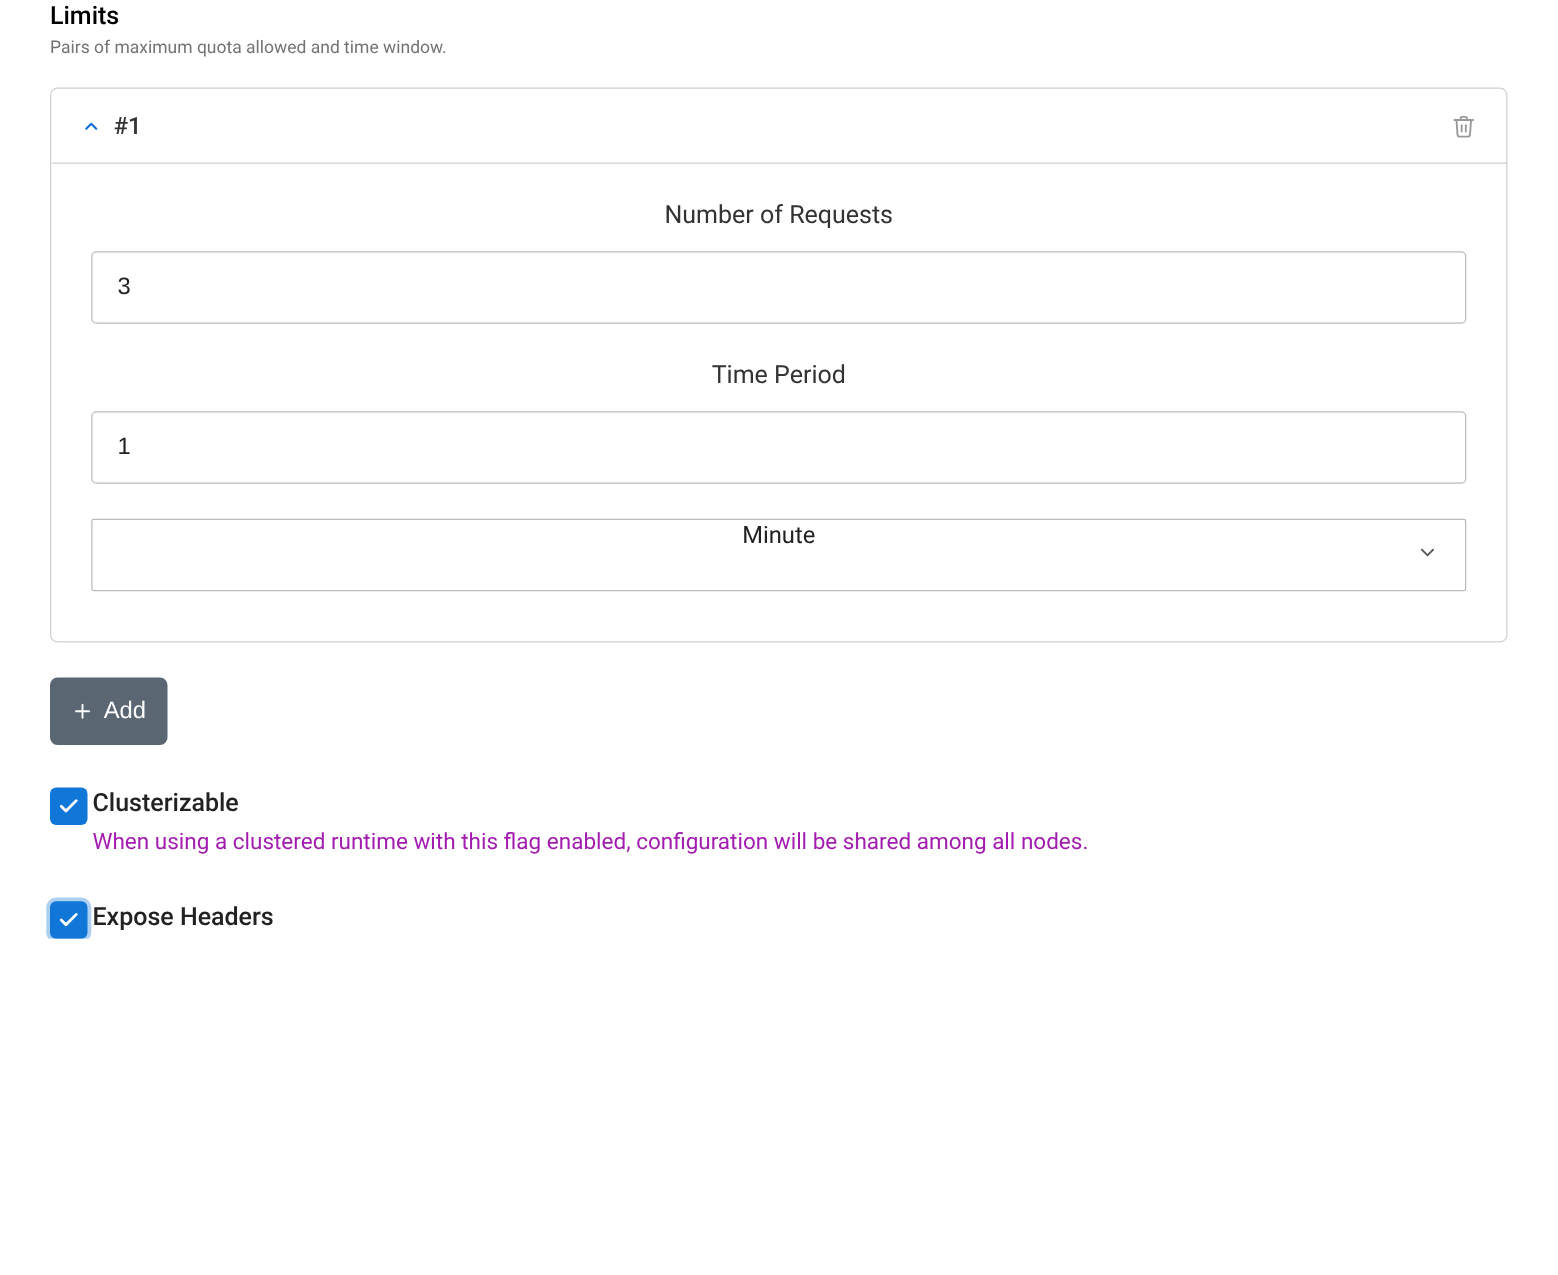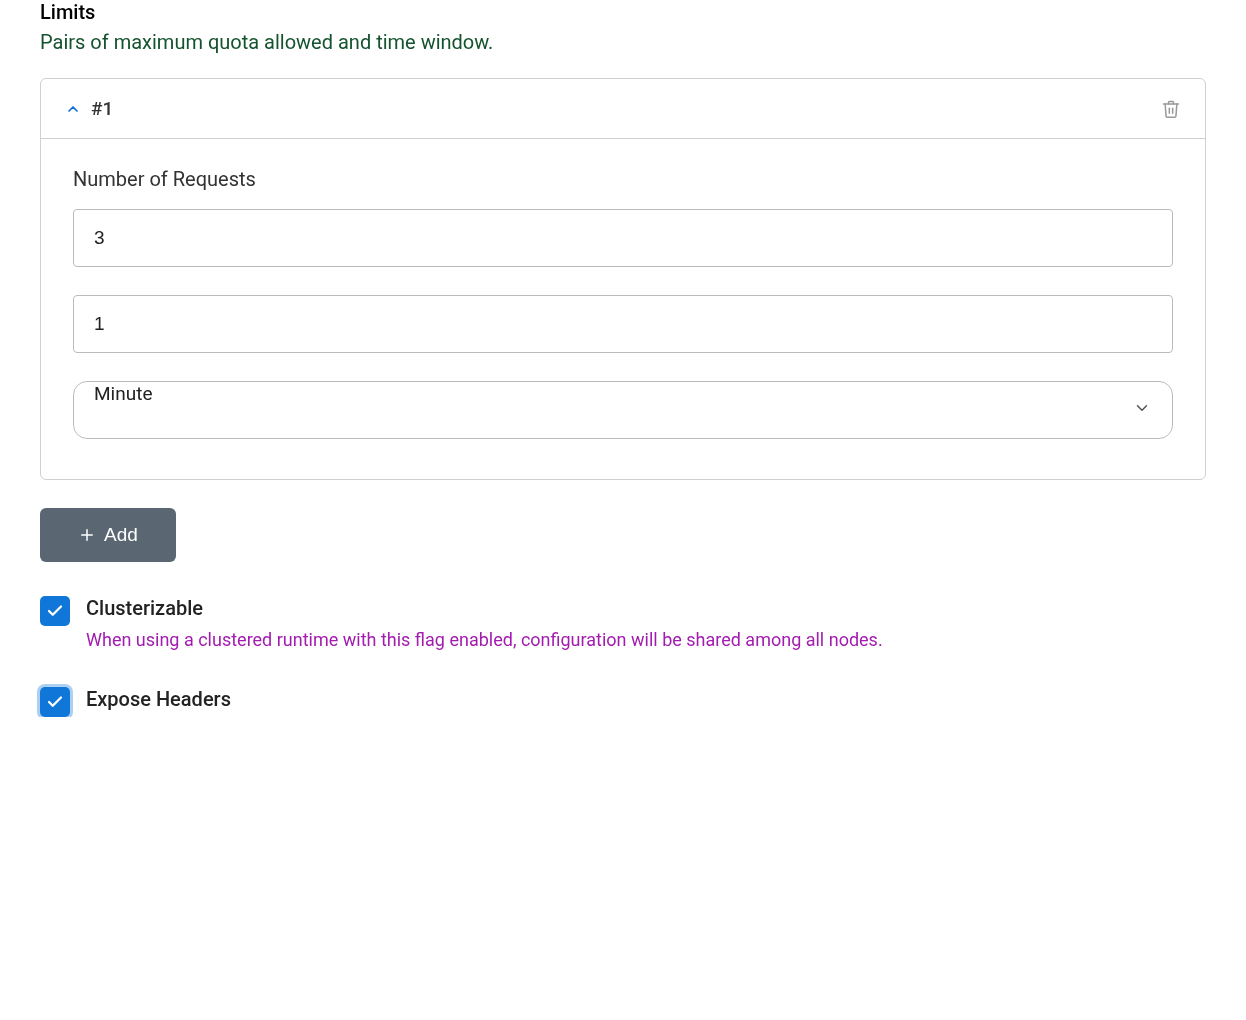--- a/index.html
+++ b/index.html
@@ -14,22 +14,22 @@
       padding: 0 40px;
       width: 1246px;
     }
     .section-title {
       font-size: 20px;
       font-weight: 500;
       color: #000000;
       margin-bottom: 6px;
     }
     .section-desc {
-      font-size: 20px;
-      color: #14532d;
+      font-size: 14px;
+      color: #737373;
       margin-bottom: 24px;
     }
     .panel {
       border: 1px solid #d0d0d0;
       border-radius: 6px;
       overflow: hidden;
     }
     .panel-header {
       display: flex;
       align-items: center;
@@ -55,20 +55,21 @@
       cursor: pointer;
     }
     .panel-body {
       padding: 28px 32px 40px 32px;
     }
     .field-label {
       font-size: 20px;
       color: #333;
       margin-bottom: 18px;
       font-weight: 400;
+      text-align: center;
     }
     .text-input {
       width: 100%;
       height: 58px;
       border: 1px solid #bbb;
       border-radius: 4px;
       padding: 0 20px;
       font-size: 19px;
       color: #222;
       background: #fff;
@@ -78,58 +79,59 @@
       margin-bottom: 0;
     }
     .select-wrap {
       position: relative;
       width: 100%;
     }
     .select-input {
       width: 100%;
       height: 58px;
       border: 1px solid #bbb;
-      border-radius: 14px;
+      border-radius: 2px;
       padding: 0 20px;
       font-size: 19px;
       color: #222;
       background: #fff;
       appearance: none;
       -webkit-appearance: none;
       cursor: pointer;
+      text-align: center;
     }
     .select-chevron {
       position: absolute;
       right: 22px;
       top: 50%;
       transform: translateY(-50%);
       pointer-events: none;
       color: #555;
     }
     .add-button {
       display: inline-flex;
       align-items: center;
       gap: 8px;
       background: #5a6772;
       color: #fff;
       border: none;
       border-radius: 6px;
-      padding: 16px 38px;
+      padding: 16px 17px;
       font-size: 19px;
       font-weight: 400;
       cursor: pointer;
       margin-top: 28px;
     }
     .add-button .plus-icon {
       display: inline-flex;
     }
     .checkbox-row {
       display: flex;
       align-items: flex-start;
-      gap: 16px;
+      gap: 4px;
       margin-top: 34px;
     }
     .checkbox {
       width: 30px;
       height: 30px;
       border-radius: 5px;
       background: #1077d8;
       display: flex;
       align-items: center;
       justify-content: center;
@@ -181,20 +183,21 @@
           <path d="M10 11v6"></path>
           <path d="M14 11v6"></path>
           <path d="M9 6V4a1 1 0 0 1 1-1h4a1 1 0 0 1 1 1v2"></path>
         </svg>
     </span>
   </div>
   <div class="panel-body">
     <div class="field-label">Number of Requests</div>
     <input class="text-input" type="text" value="3" style="">
 
+    <div class="field-label">Time Period</div>
     <input class="text-input" type="text" value="1" style="">
 
     <div class="select-wrap">
       <div class="select-input">Minute</div>
       <span class="select-chevron">
         <svg width="18" height="18" viewBox="0 0 24 24" fill="none" stroke="currentColor" stroke-width="2" stroke-linecap="round" stroke-linejoin="round">
             <polyline points="6 9 12 15 18 9"></polyline>
           </svg>
       </span>
     </div>

